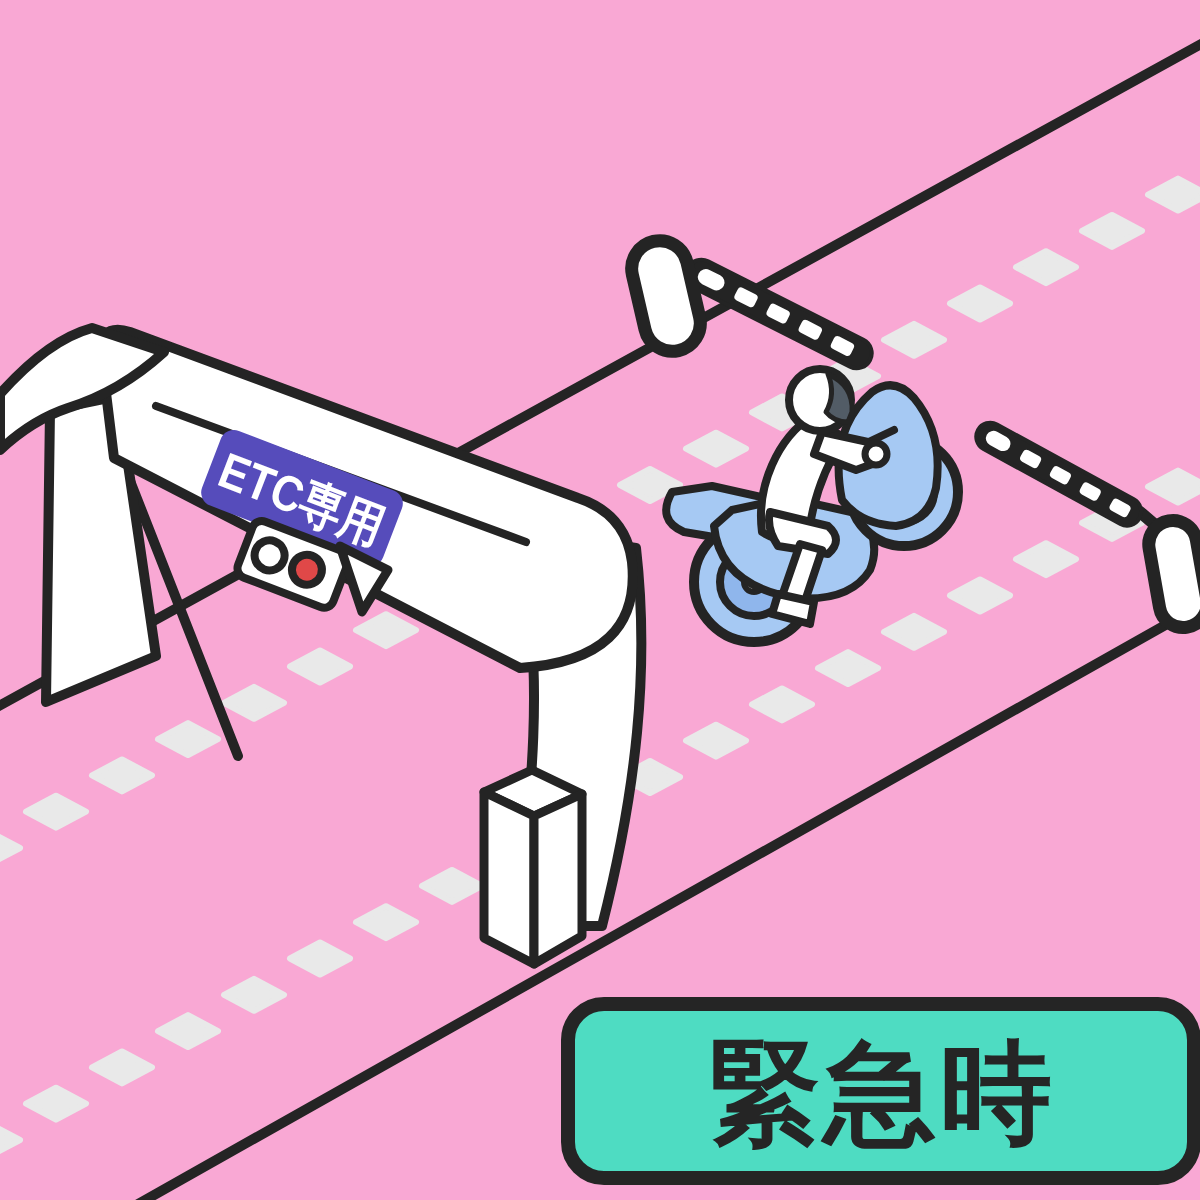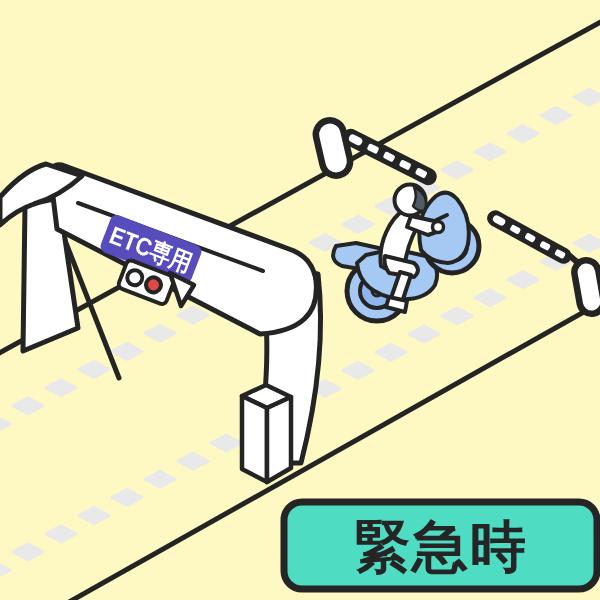--- a/index.html
+++ b/index.html
@@ -1,16 +1,16 @@
 <!DOCTYPE html>
 <html><head>
 <meta charset="utf-8">
 <style>
   html,body{margin:0;padding:0;background:#ffffff;}
-  .stage{position:relative;width:600px;height:600px;background:#fef9c3;overflow:hidden;
+  .stage{position:relative;width:600px;height:600px;background:#f9a8d4;overflow:hidden;
          font-family:"Liberation Sans","DejaVu Sans",sans-serif;}
   svg{display:block;}
   svg *{stroke-linejoin:round;stroke-linecap:round;}
   text{font-family:"Liberation Sans","DejaVu Sans",sans-serif;font-weight:bold;}
 </style>
 </head>
 <body>
 
 <div class="stage">
 <svg width="600" height="600" viewBox="0 0 600 600">

